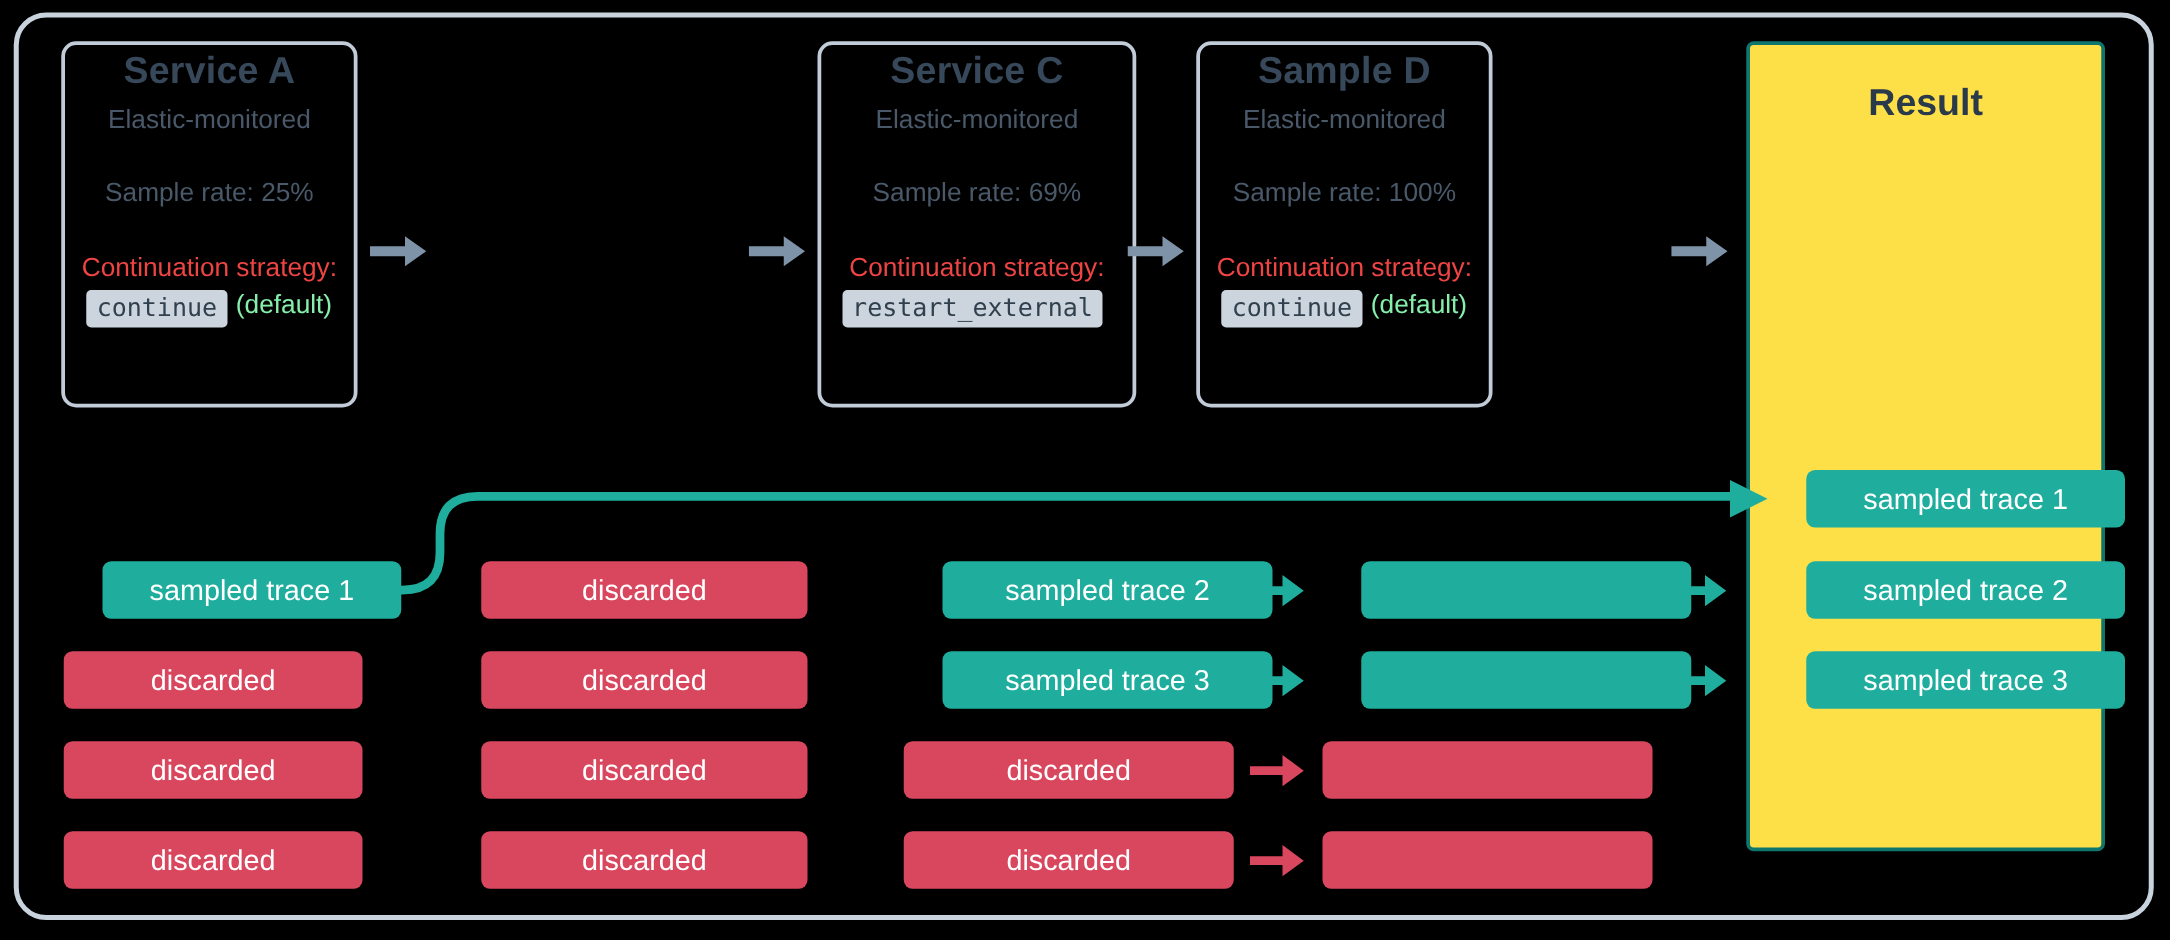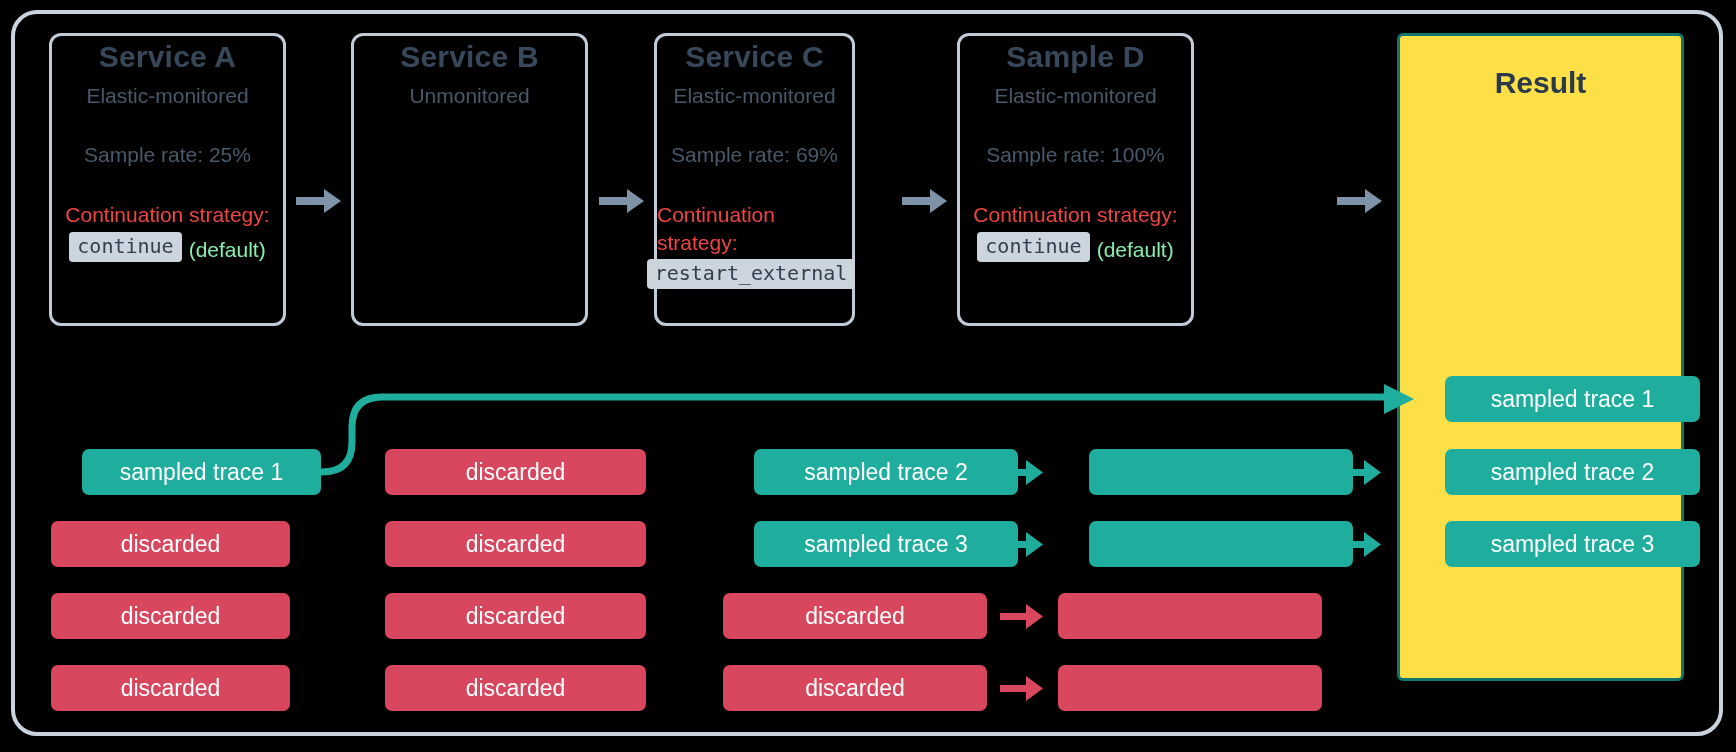--- a/index.html
+++ b/index.html
@@ -26,21 +26,21 @@
   .svc .sub{
     color:#49596a;font-size:21px;font-weight:normal;line-height:1.2;margin:0;text-align:center;
   }
   .svc .rate{
     color:#49596a;font-size:21px;margin:34px 0 0 0;line-height:1.2;
   }
   .svc .contin{
     color:#ef4444;font-size:21px;margin:34px 0 0 0;line-height:1.3;
   }
   .svc .codeline{
-    margin-top:3px;display:flex;align-items:flex-end;justify-content:center;gap:7px;
+    margin-top:3px;display:flex;align-items:flex-start;justify-content:center;gap:7px;
     flex-wrap:nowrap;
   }
   code.tok{
     background:#ccd5dd;color:#31404e;border-radius:4px;
     font-family:"DejaVu Sans Mono","Liberation Mono",monospace;
     font-size:20px;padding:3px 8px 4px 8px;display:inline-block;line-height:1.15;
     white-space:nowrap;
   }
   .deft{color:#86efac;font-size:21px;white-space:nowrap;}
 
@@ -83,26 +83,22 @@
     <div class="title">Service A</div>
     <div class="sub">Elastic-monitored</div>
     <div class="rate">Sample rate: 25%</div>
     <div class="contin">Continuation strategy:</div>
     <div class="codeline">
       <code class="tok">continue</code>
       <span class="deft">(default)</span>
     </div>
   </div>
 
-  <div class="svc" style="left:351px;top:33px;width:237px;height:293px;">
-    <div class="title">Service B</div>
-    <div class="sub">Unmonitored</div>
-  </div>
 
-  <div class="svc" style="left:654px;top:33px;width:201px;height:293px;">
+  <div class="svc" style="left:654px;top:33px;width:255px;height:293px;">
     <div class="title">Service C</div>
     <div class="sub">Elastic-monitored</div>
     <div class="rate">Sample rate: 69%</div>
     <div class="contin">Continuation strategy:</div>
     <div class="codeline">
       <code class="tok">restart_external</code>
       <span class="deft"></span>
     </div>
   </div>
 

